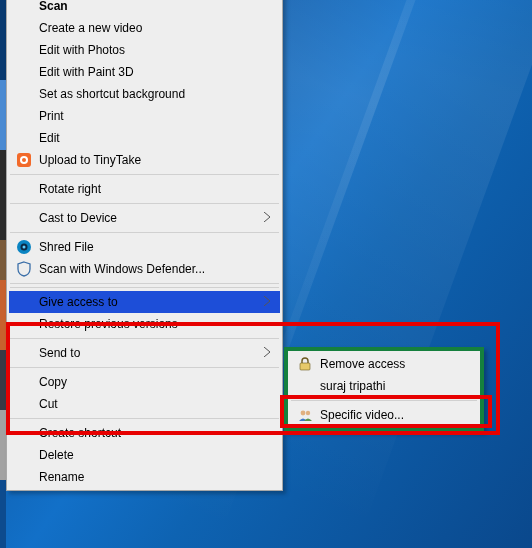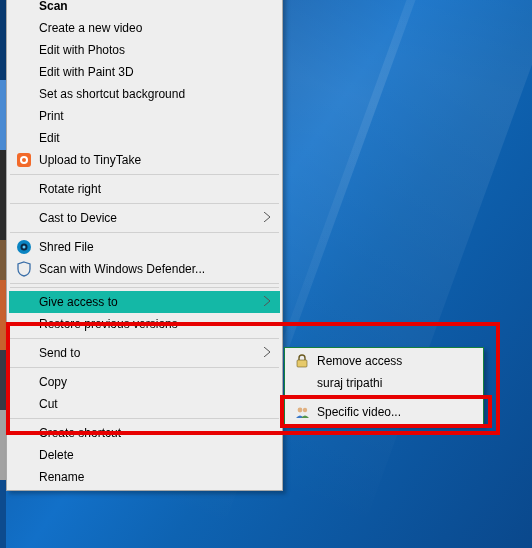--- a/index.html
+++ b/index.html
@@ -53,21 +53,21 @@
   .menu-item {
     display: flex;
     align-items: center;
     height: 22px;
     padding: 0 28px 0 30px;
     color: #000;
     position: relative;
     cursor: default;
   }
   .menu-item.bold { font-weight: 600; }
-  .menu-item.hover { background: #14b8a6; }
+  .menu-item.hover { background: #1d4ed8; }
   .menu-item .label { flex: 1; white-space: nowrap; overflow: hidden; }
   .menu-item .chev {
     position: absolute;
     right: 10px;
     top: 5px;
     width: 6px;
     height: 10px;
     pointer-events:none;
   }
   .menu-item .chev svg { display:block; }
@@ -83,21 +83,21 @@
     margin: 3px 1px;
     background: #d0d0d0;
   }
 
   .submenu {
     position: absolute;
     left: 284px;
     top: 347px;
     width: 200px;
     background: #eeeeee;
-    border: 1px solid #15803d;
+    border: 4px solid #15803d;
     box-shadow: 3px 3px 4px rgba(0,0,0,.25);
     padding: 2px;
     box-sizing: border-box;
   }
   .submenu .menu-item { padding-right: 10px; }
 
   
   .annot { position:absolute; border:4px solid #e70000; box-sizing:border-box; pointer-events:none; }
   .annot-outer  { left:6px;  top:322px; width:494px; height:113px; }
   .annot-inner  { left:280px; top:395px; width:212px; height:33px; }

